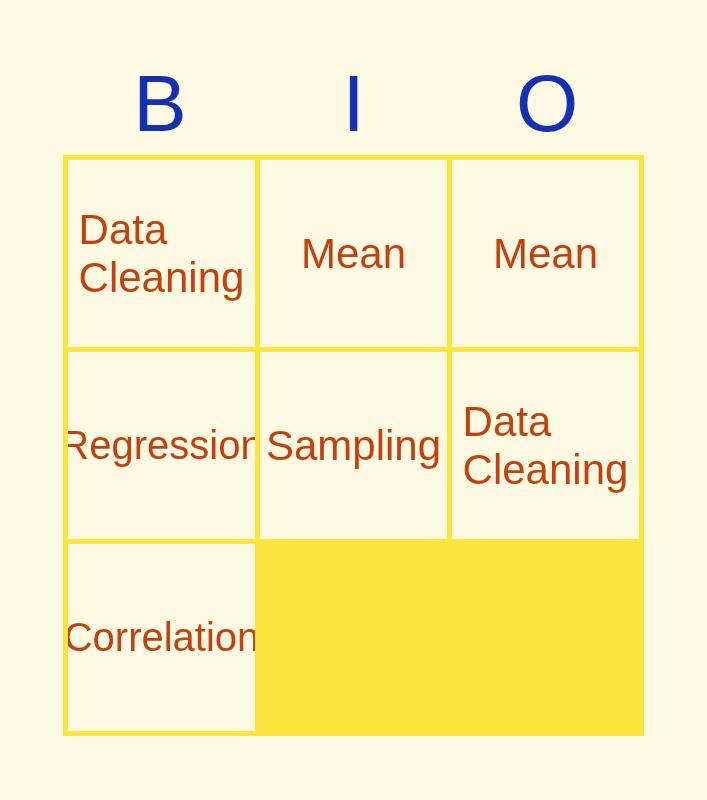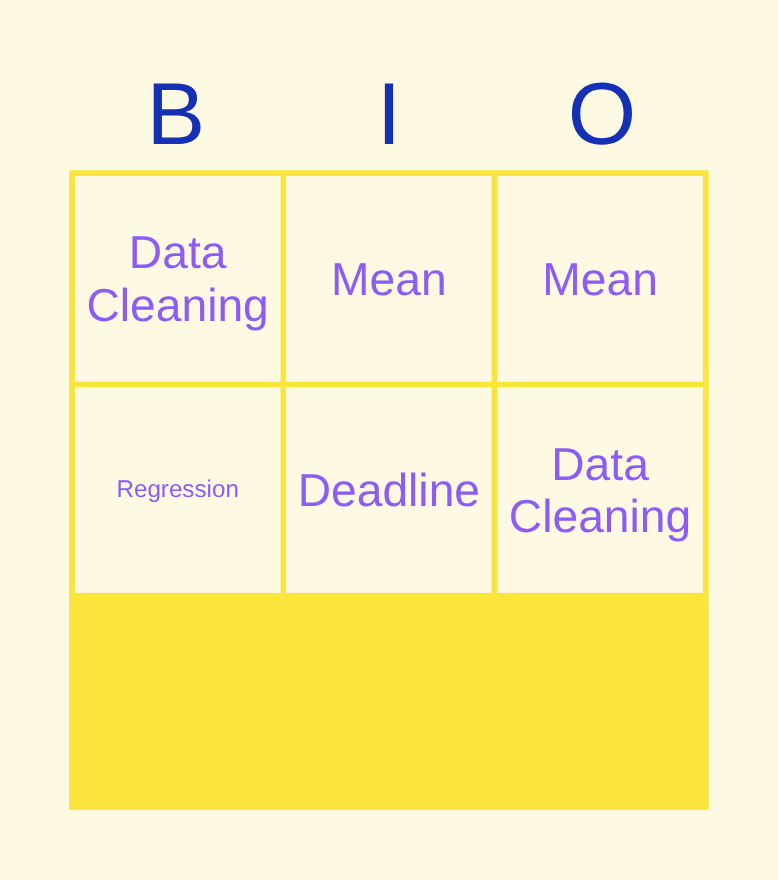--- a/index.html
+++ b/index.html
@@ -54,34 +54,34 @@
     display: grid;
     grid-template-columns: 1fr 1fr 1fr;
     grid-template-rows: 1fr 1fr 1fr;
     gap: 5px;
   }
   .cell {
     background: #fdf9e3;
     display: flex;
     align-items: center;
     justify-content: center;
-    text-align: center;
-    color: #8b5cf6;
+    text-align: left;
+    color: #c2410c;
     line-height: 1.12;
     padding: 2px 4px;
     box-sizing: border-box;
     overflow: hidden;
   }
   .cell-text {
     display: block;
     white-space: pre-line;
   }
   .size-xl  { font-size: 42px; }
   .size-md  { font-size: 42px; }
-  .size-sm  { font-size: 22px; }
+  .size-sm  { font-size: 40px; }
 </style>
 </head>
 <body>
 
 <div class="card">
 
   <div class="header-row">
     <div class="header-cell">
       <span>B</span>
     </div>
@@ -101,21 +101,24 @@
     <div class="cell">
       <span class="cell-text size-xl">Mean</span>
     </div>
     <div class="cell">
       <span class="cell-text size-xl">Mean</span>
     </div>
     <div class="cell">
       <span class="cell-text size-sm">Regression</span>
     </div>
     <div class="cell">
-      <span class="cell-text size-md">Deadline</span>
+      <span class="cell-text size-md">Sampling</span>
     </div>
     <div class="cell">
       <span class="cell-text size-md">Data
 Cleaning</span>
+    </div>
+    <div class="cell">
+      <span class="cell-text size-sm">Correlation</span>
     </div>
   </div>
 
 </div>
 
 </body></html>

